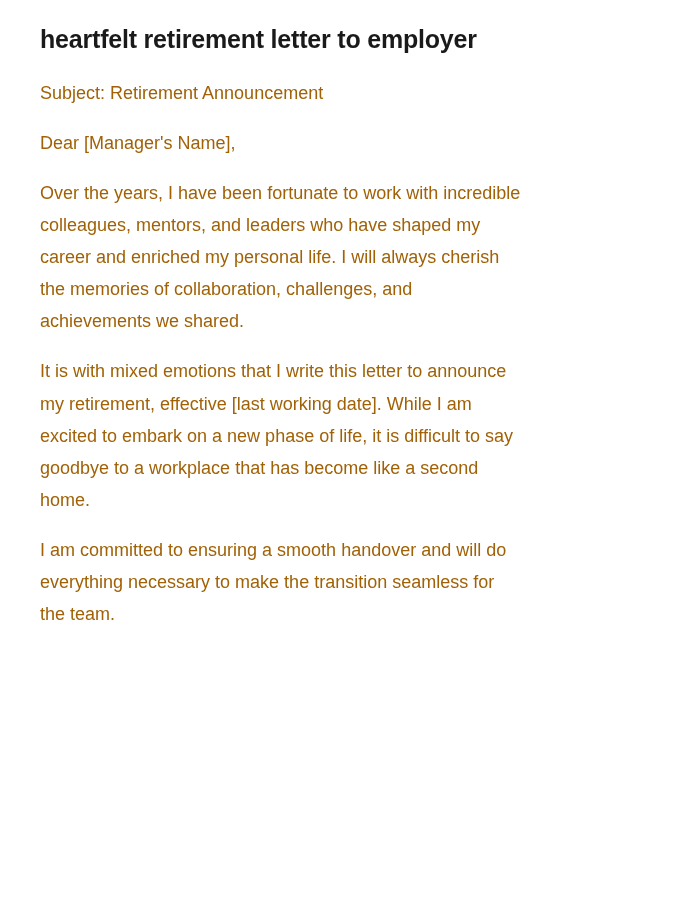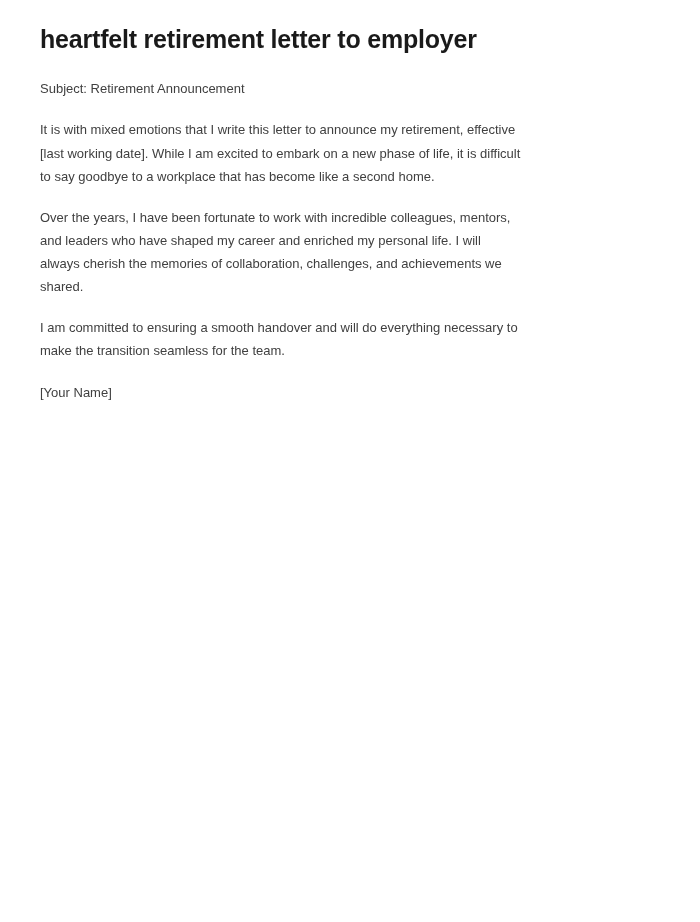--- a/index.html
+++ b/index.html
@@ -21,35 +21,35 @@
   }
   .doc-title {
     font-size: 25px;
     line-height: 1.25;
     font-weight: bold;
     color: #1a1a1a;
     margin: 0 0 22px 0;
     letter-spacing: -0.2px;
   }
   .doc-body p {
-    font-size: 13px;
+    font-size: 18px;
     line-height: 1.78;
-    color: #404040;
+    color: #a16207;
     margin: 0 0 18px 0;
     font-weight: normal;
   }
   .doc-body p:last-child {
     margin-bottom: 0;
   }
 </style>
 </head>
 <body>
 
 <div class="page">
   <h1 class="doc-title">heartfelt retirement letter to employer</h1>
   <div class="doc-body">
     <p>Subject: Retirement Announcement</p>
+    <p>Dear [Manager's Name],</p>
+    <p>Over the years, I have been fortunate to work with incredible colleagues, mentors, and leaders who have shaped my career and enriched my personal life. I will always cherish the memories of collaboration, challenges, and achievements we shared.</p>
     <p>It is with mixed emotions that I write this letter to announce my retirement, effective [last working date]. While I am excited to embark on a new phase of life, it is difficult to say goodbye to a workplace that has become like a second home.</p>
-    <p>Over the years, I have been fortunate to work with incredible colleagues, mentors, and leaders who have shaped my career and enriched my personal life. I will always cherish the memories of collaboration, challenges, and achievements we shared.</p>
     <p>I am committed to ensuring a smooth handover and will do everything necessary to make the transition seamless for the team.</p>
-    <p>[Your Name]</p>
   </div>
 </div>
 
 </body></html>

